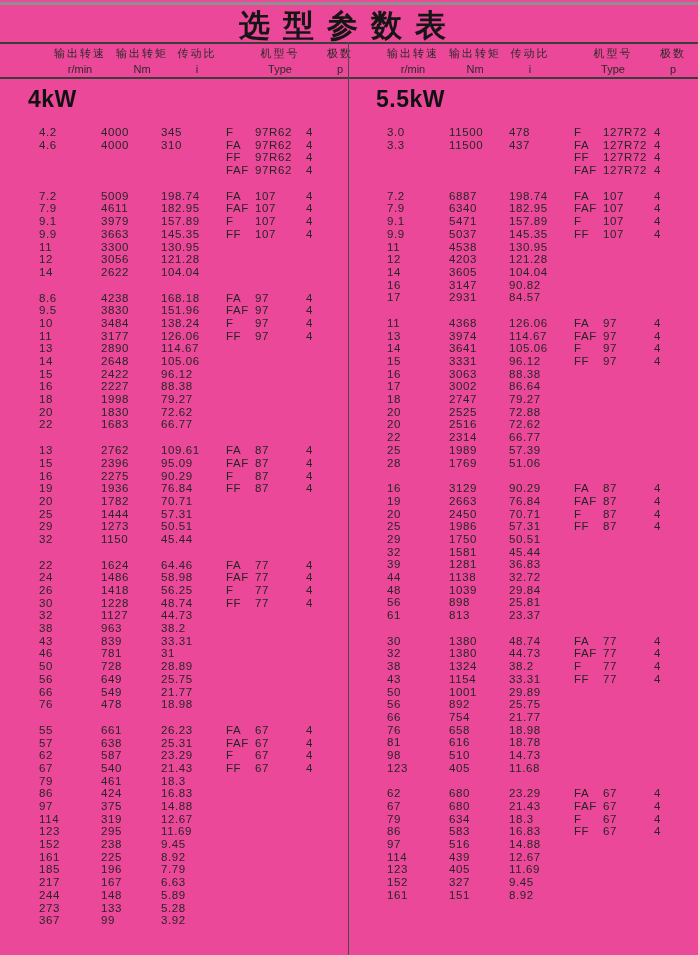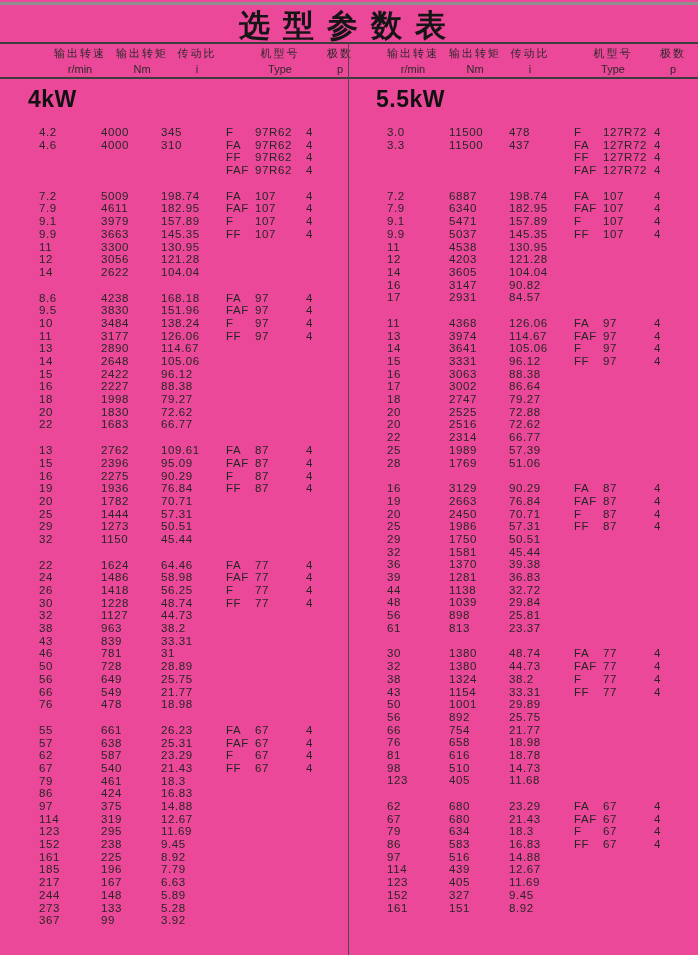--- a/index.html
+++ b/index.html
@@ -823,28 +823,20 @@
             </div>
             <div class="row">
               <span class="c c-speed">32</span>
               <span class="c c-torque">1581</span>
               <span class="c c-ratio">45.44</span>
               <span class="c c-tprefix"></span>
               <span class="c c-tmodel"></span>
               <span class="c c-poles"></span>
             </div>
             <div class="row">
-              <span class="c c-speed">36</span>
-              <span class="c c-torque">1370</span>
-              <span class="c c-ratio">39.38</span>
-              <span class="c c-tprefix"></span>
-              <span class="c c-tmodel"></span>
-              <span class="c c-poles"></span>
-            </div>
-            <div class="row">
               <span class="c c-speed">39</span>
               <span class="c c-torque">1281</span>
               <span class="c c-ratio">36.83</span>
               <span class="c c-tprefix"></span>
               <span class="c c-tmodel"></span>
               <span class="c c-poles"></span>
             </div>
             <div class="row">
               <span class="c c-speed">44</span>
               <span class="c c-torque">1138</span>

